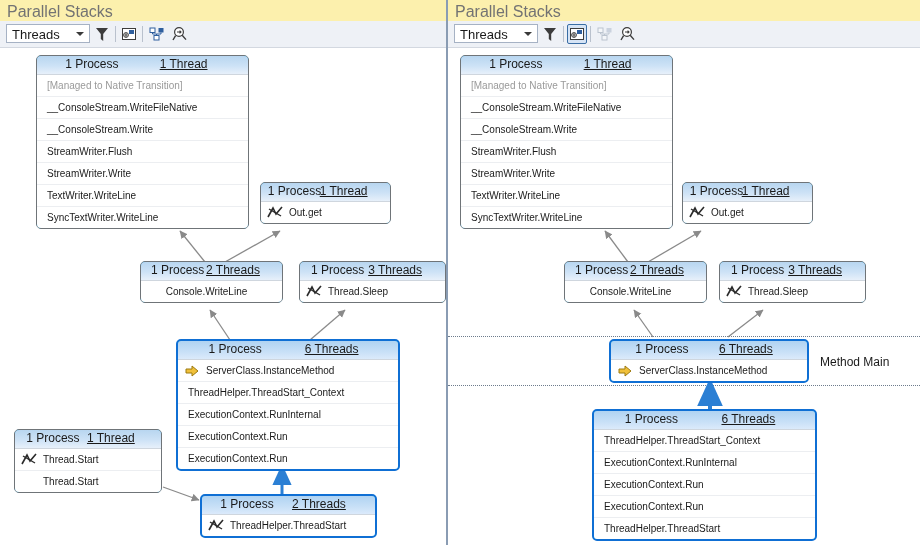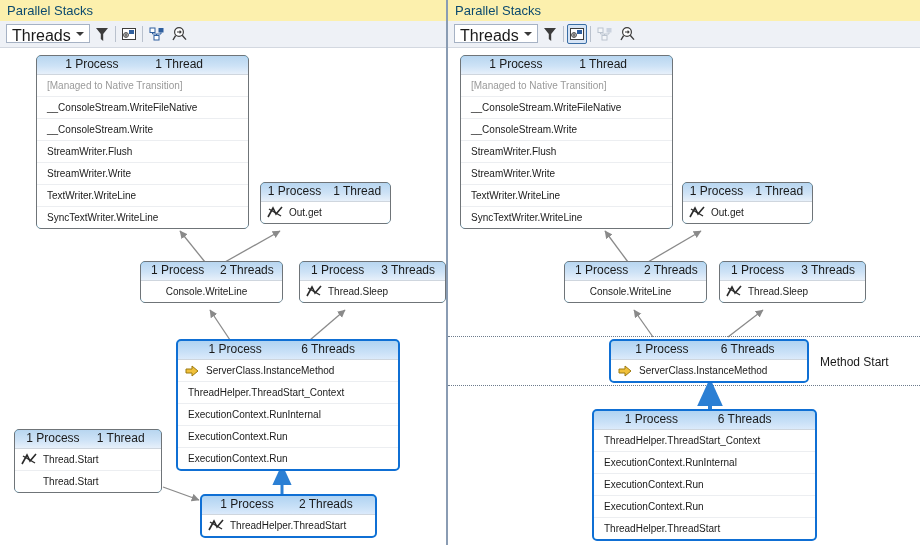--- a/index.html
+++ b/index.html
@@ -11,48 +11,48 @@
   
   .panel{position:absolute;top:0;height:545px;overflow:hidden;background:#fff;}
   #panel-left{left:0;width:446px;}
   #panel-right{left:448px;width:472px;}
   .panel-divider{position:absolute;left:446px;top:0;width:2px;height:545px;
                  background:#8a9cb3;}
 
   .titlebar{position:absolute;left:0;top:0;height:21px;width:100%;
             background:#fcf0ad;border-bottom:1px solid #f0e49a;}
   #panel-right .titlebar{background:#fcf0ad;}
-  .titlebar .ttl{position:absolute;left:7px;top:3px;font-size:13px;color:#0c4a6e;}
+  .titlebar .ttl{position:absolute;left:7px;top:3px;font-size:16px;color:#737373;}
 
   .toolbar{position:absolute;left:0;top:21px;height:26px;width:100%;
            background:#eef1f6;border-bottom:1px solid #d3d8e0;}
 
   .combo{position:absolute;left:6px;top:3px;width:84px;height:19px;
          background:#fff;border:1px solid #a6b2c4;box-sizing:border-box;}
-  .combo .val{position:absolute;left:5px;top:2px;font-size:16px;color:#1a1a1a;}
+  .combo .val{position:absolute;left:5px;top:2px;font-size:13px;color:#1a1a1a;}
   .combo .arw{position:absolute;right:5px;top:7px;width:0;height:0;
               border-left:4px solid transparent;border-right:4px solid transparent;
               border-top:4px solid #3a3a3a;}
 
   .tbtn{position:absolute;top:3px;width:20px;height:20px;box-sizing:border-box;
         border:1px solid transparent;border-radius:2px;}
   .tbtn.pressed{border:1px solid #3a6ea5;background:#d6e4f5;}
   .tbtn.disabled{opacity:.38;}
   .tsep{position:absolute;top:5px;width:1px;height:16px;background:#b9c1cd;}
 
   
   .box{position:absolute;background:#0ea5e9;box-sizing:border-box;
        border:1px solid #6f7478;border-radius:5px;overflow:hidden;}
   .box.sel{border:2px solid #0f6fd4;border-radius:5px;}
   .bhdr{position:relative;height:18px;
         background:linear-gradient(to bottom,#b8d6f0 0%,#cde2f6 55%,#e7f0fa 100%);
         border-bottom:1px solid #cfd6de;font-size:12px;color:#1a1a1a;}
   .box.sel .bhdr{background:linear-gradient(to bottom,#b0d3f2 0%,#c8e0f7 60%,#dbeafb 100%);}
   .bhdr .pl{position:absolute;left:0;top:1px;width:52%;text-align:center;}
-  .bhdr .pr{position:absolute;right:0;top:1px;width:44%;text-align:left;}
+  .bhdr .pr{position:absolute;right:18px;top:1px;width:44%;text-align:center;text-decoration:underline;}
   .frames{position:relative;background:#fff;}
   .fr{position:relative;height:21px;line-height:21px;padding-left:10px;
       border-bottom:1px solid #eceef1;font-size:10px;color:#1a1a1a;white-space:nowrap;}
   .fr:last-child{border-bottom:none;}
   .fr.dim{color:#9a9a9a;}
   .fr.bold{font-weight:normal;}
   .fr.indent{padding-left:0;text-align:center;padding-right:10px;}
   .fr.icon{padding-left:28px;}
   .fr .zz{position:absolute;left:6px;top:4px;width:17px;height:13px;}
   .fr .goarw{position:absolute;left:7px;top:5px;width:14px;height:12px;}
@@ -288,21 +288,21 @@
         <svg width="18" height="18" viewBox="0 0 18 18">
           <circle cx="8" cy="7" r="4.4" fill="#fff" stroke="#3c3c3c" stroke-width="1.2"></circle>
           <path d="M4.6 10.6 L2 15 M11.2 10.2 L15 14.6" stroke="#3c3c3c" stroke-width="1.4"></path>
           <path d="M6 7 L10 7 M8.6 5.6 L10 7 L8.6 8.4" stroke="#3c3c3c" fill="none" stroke-width="1.1"></path>
         </svg>
       </div>
     </div>
 
     <div class="mvline" style="top:336px;"></div>
     <div class="mvline" style="top:385px;"></div>
-    <div class="mvlabel" style="left:372px;top:355px;">Method Start</div>
+    <div class="mvlabel" style="left:372px;top:355px;">Method Main</div>
 
     <svg class="conn" width="472" height="545">
       <defs>
         <marker id="ahR" markerWidth="7" markerHeight="7" refX="5.6" refY="3" orient="auto">
           <path d="M0,0 L6,3 L0,6 z" fill="#8a8a8a"></path>
         </marker>
         <marker id="ahRb" markerWidth="8" markerHeight="8" refX="6" refY="3.2" orient="auto">
           <path d="M0,0 L7,3.2 L0,6.4 z" fill="#2b7fd4"></path>
         </marker>
       </defs>

